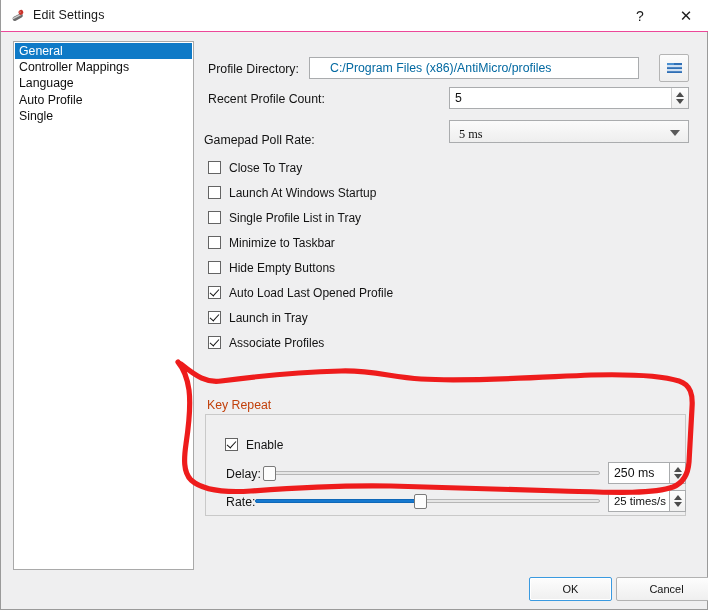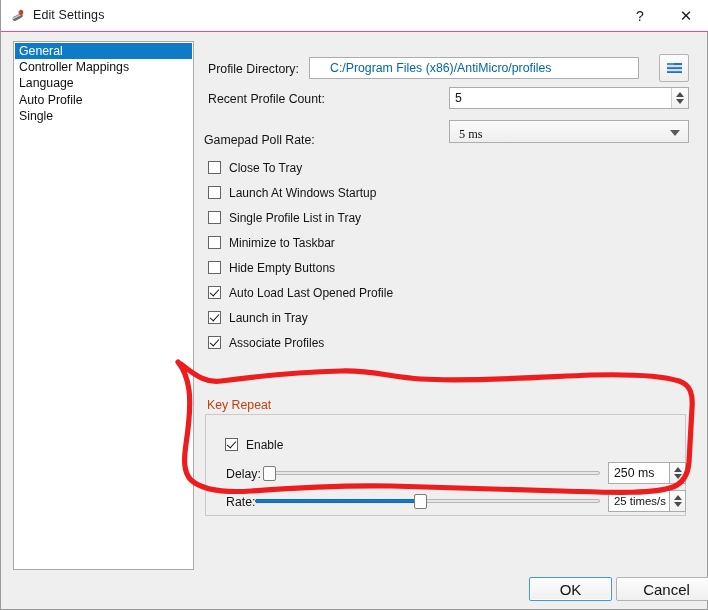--- a/index.html
+++ b/index.html
@@ -210,21 +210,21 @@
   }
 
   
   .pushbtn {
     position: absolute;
     height: 24px;
     background: linear-gradient(#fdfdfd,#efefef);
     border: 1px solid #b2b2b2;
     border-radius: 2px;
     display: flex; align-items: center; justify-content: center;
-    font-size: 15px;
+    font-size: 11px;
     color: #121212;
   }
   #ok-btn {
     border: 1px solid #3a9ae0;
     box-shadow: inset 0 0 0 1px #ffffff;
   }
 
   
   #annotation {
     position: absolute; left: 0; top: 0;

